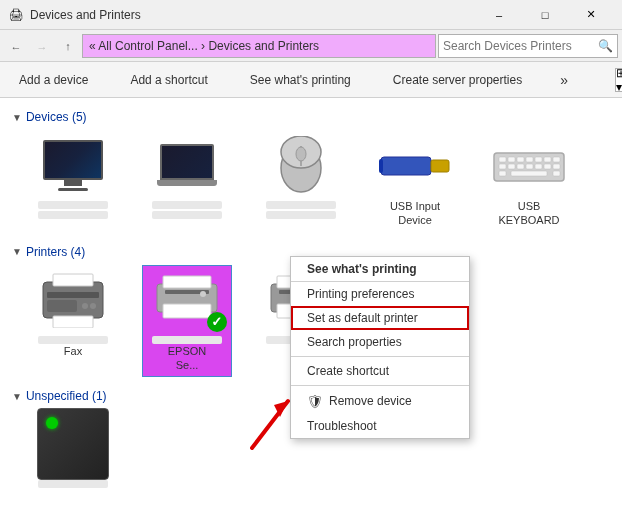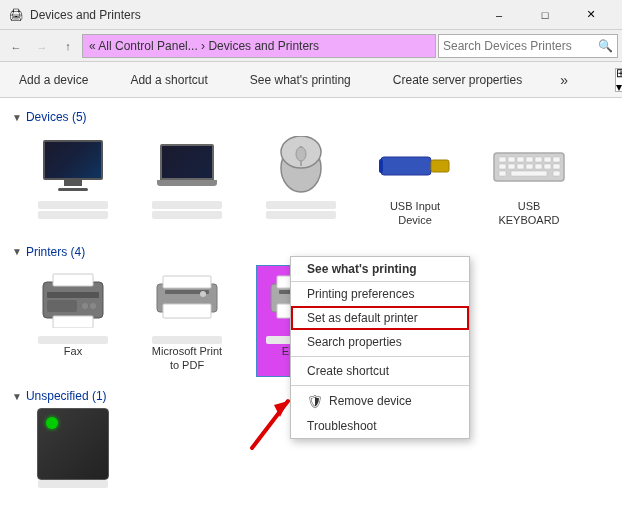--- a/index.html
+++ b/index.html
@@ -502,34 +502,20 @@
           <circle cx="46" cy="34" r="3" fill="#888"></circle>
           <circle cx="54" cy="34" r="3" fill="#888"></circle>
 
           <rect x="14" y="44" width="40" height="12" rx="1" fill="#fff" stroke="#ccc" stroke-width="1"></rect>
         </svg>
       </div>
       <div class="device-sublabel"></div>
       <div class="device-label">Fax</div>
     </div>
 
-    <div class="device-item">
-      <div class="device-icon">
-        <svg width="68" height="56" viewBox="0 0 68 56">
-          <rect x="4" y="12" width="60" height="28" rx="3" fill="#999" stroke="#777" stroke-width="1"></rect>
-          <rect x="10" y="4" width="48" height="12" rx="1" fill="#fff" stroke="#ccc" stroke-width="1"></rect>
-          <rect x="10" y="32" width="48" height="14" rx="1" fill="#fff" stroke="#ccc" stroke-width="1"></rect>
-          <rect x="12" y="18" width="44" height="4" rx="1" fill="#666"></rect>
-          <circle cx="50" cy="22" r="3" fill="#ccc"></circle>
-        </svg>
-      </div>
-      <div class="device-sublabel"></div>
-      <div class="device-label" style="white-space:pre-line">Microsoft Print
-to PDF</div>
-    </div>
 
     <div class="device-item selected" style="position:relative;">
       <div class="device-icon" style="position:relative;">
         <svg width="68" height="56" viewBox="0 0 68 56">
           <rect x="4" y="12" width="60" height="28" rx="3" fill="#aaa" stroke="#888" stroke-width="1"></rect>
           <rect x="10" y="4" width="48" height="12" rx="1" fill="#fff" stroke="#ccc" stroke-width="1"></rect>
           <rect x="10" y="32" width="48" height="14" rx="1" fill="#fff" stroke="#ccc" stroke-width="1"></rect>
           <rect x="12" y="18" width="44" height="4" rx="1" fill="#666"></rect>
           <circle cx="50" cy="22" r="3" fill="#ccc"></circle>
         </svg>

